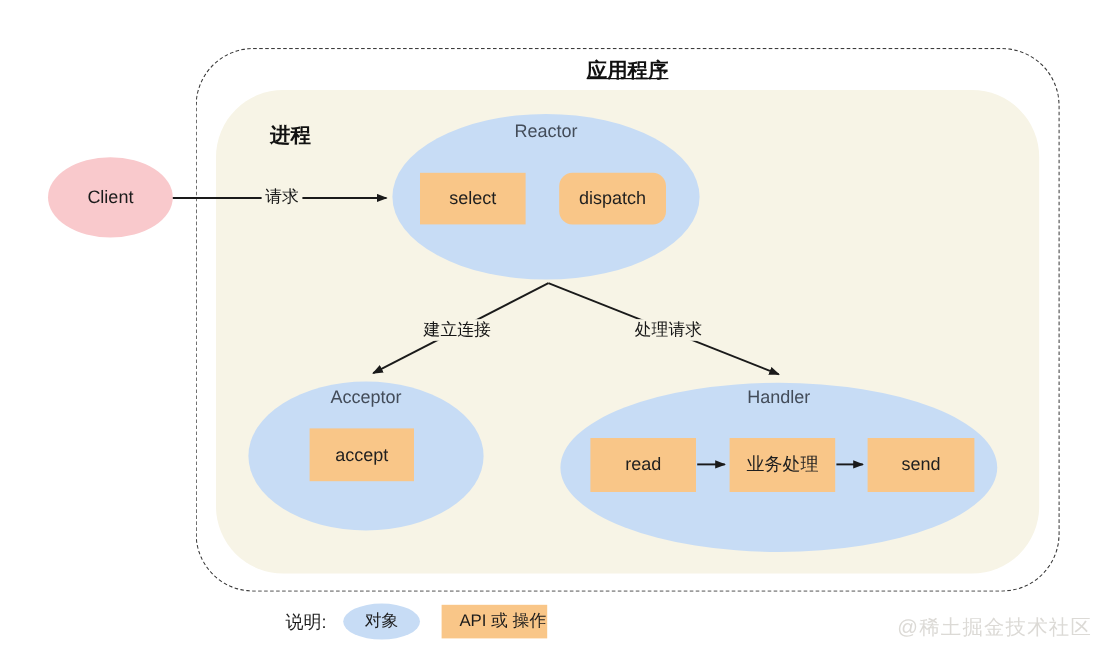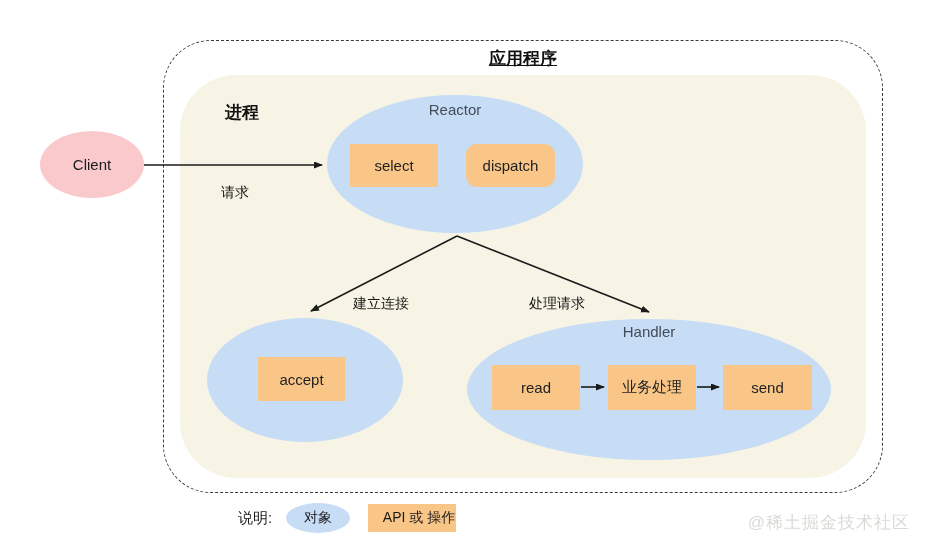--- a/index.html
+++ b/index.html
@@ -84,21 +84,20 @@
     z-index:5;
     pointer-events:none;
   }
   .edge-label{
     position:absolute;
     background:var(--panel-bg);
     padding:0 3px;
     font-size:14px;color:#161616;
     z-index:6;
     white-space:nowrap;
-    margin-top:29px;
   }
   .legend-title{
     position:absolute;
     left:238px;top:509px;
     font-size:15px;color:#1b1b1b;
     z-index:2;
   }
   .legend-ellipse{
     position:absolute;
     left:286px;top:503px;width:64px;height:30px;
@@ -140,20 +139,21 @@
   <div class="client-ellipse">
     <span>Client</span>
   </div>
 
   <div class="ellipse" style="left:327px;top:95px;width:256px;height:138px;"></div>
   <div class="ellipse-title" style="left:355px;top:101px;width:200px;">Reactor</div>
   <div class="api-box" style="left:350px;top:144px;width:88px;height:43px;">select</div>
   <div class="api-box" style="left:466px;top:144px;width:89px;height:43px;border-radius:11px;">dispatch</div>
 
   <div class="ellipse" style="left:207px;top:318px;width:196px;height:124px;"></div>
+  <div class="ellipse-title" style="left:205px;top:323px;width:200px;">Acceptor</div>
   <div class="api-box" style="left:258px;top:357px;width:87px;height:44px;">accept</div>
 
   <div class="ellipse" style="left:467px;top:319px;width:364px;height:141px;"></div>
   <div class="ellipse-title" style="left:549px;top:323px;width:200px;">Handler</div>
   <div class="api-box" style="left:608px;top:365px;width:88px;height:45px;">业务处理</div>
   <div class="api-box" style="left:492px;top:365px;width:88px;height:45px;">read</div>
   <div class="api-box" style="left:723px;top:365px;width:89px;height:45px;">send</div>
 
   <svg class="connectors" viewBox="0 0 926 549" xmlns="http://www.w3.org/2000/svg">
     <defs>

